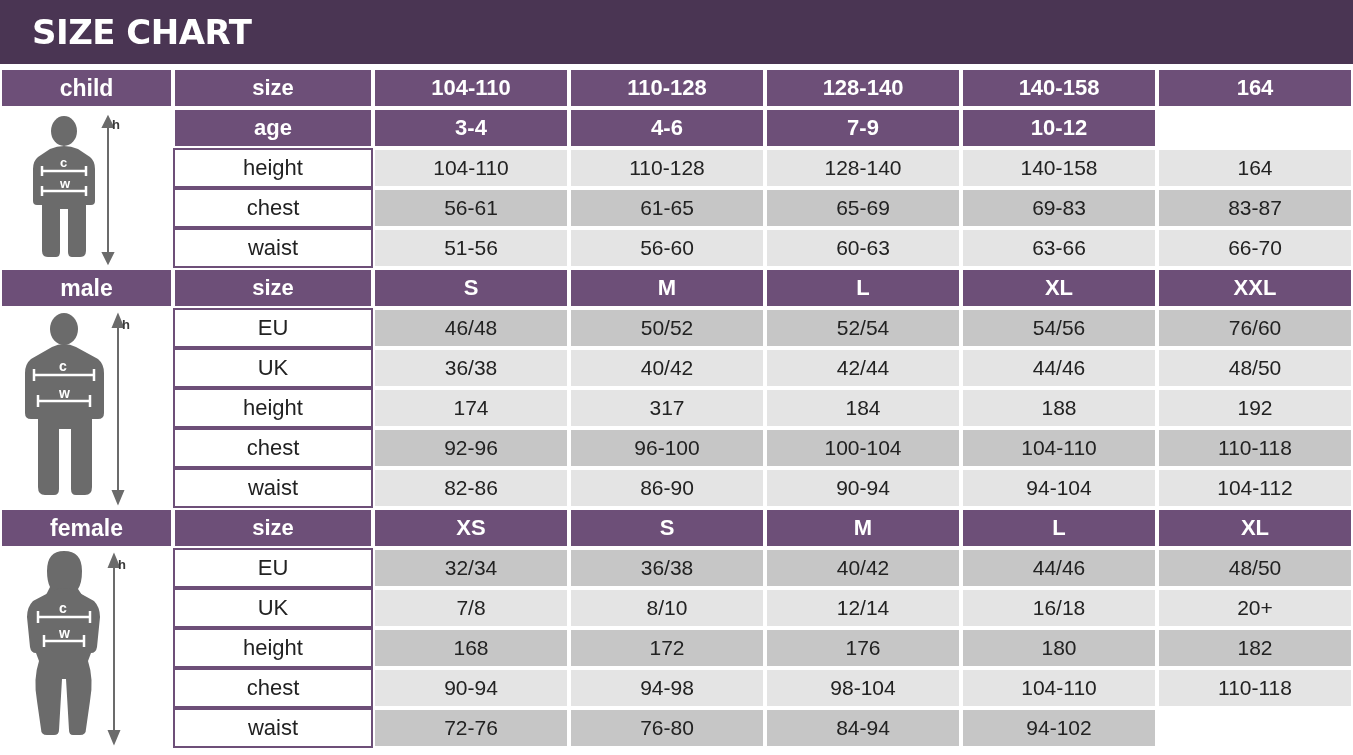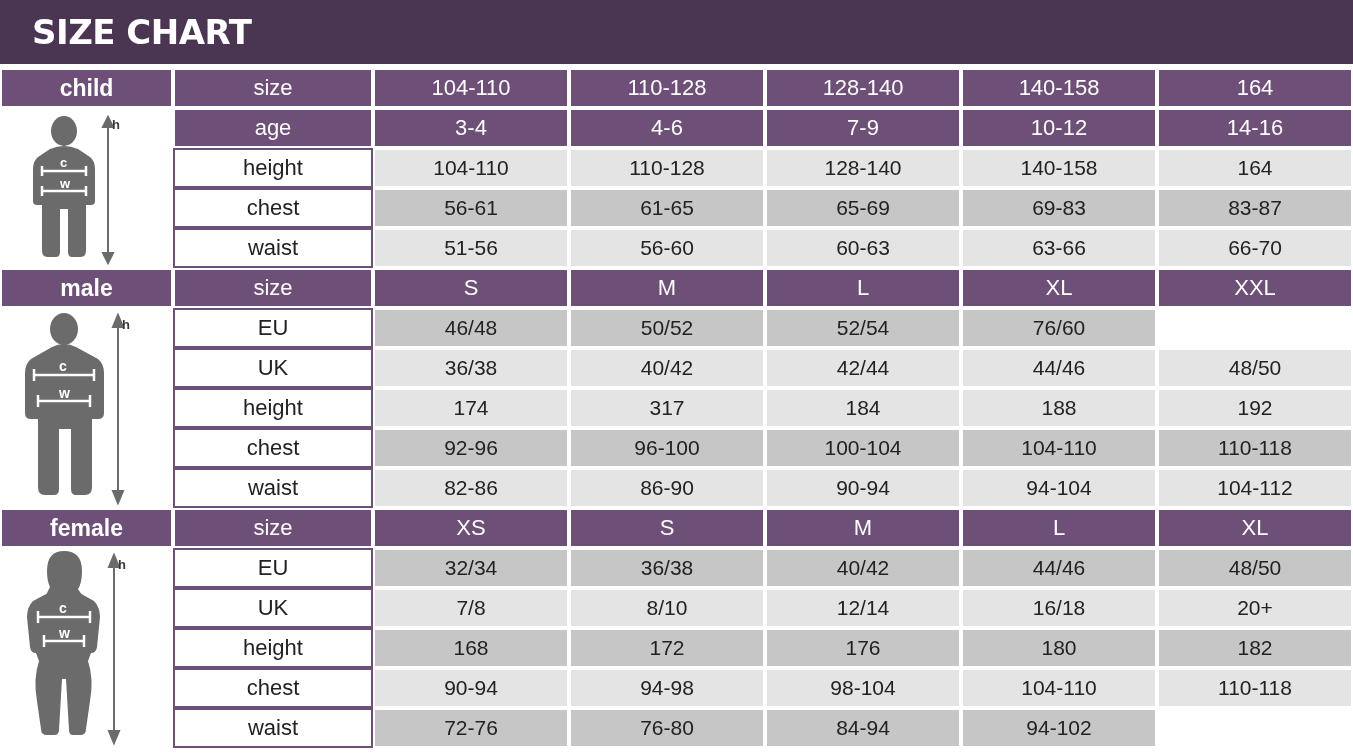--- a/index.html
+++ b/index.html
@@ -83,21 +83,21 @@
 
   .hdr-group {
     background: #6d4f78;
     color: #ffffff;
     font-weight: bold;
     font-size: 23px;
   }
   .hdr-size {
     background: #6d4f78;
     color: #ffffff;
-    font-weight: normal;
+    font-weight: bold;
     font-size: 22px;
   }
   .lbl {
     background: #ffffff;
     color: #222222;
     border: 2px solid #6d4f78;
     font-size: 22px;
   }
   .val-light { background: #e4e4e4; }
   .val-dark  { background: #c6c6c6; }
@@ -196,21 +196,20 @@
           <div class="cell c-val hdr-size">140-158</div>
           <div class="cell c-val hdr-size">164</div>
         </div>
 
         <div class="row">
           <div class="cell c-label hdr-size">age</div>
           <div class="cell c-val hdr-size">3-4</div>
           <div class="cell c-val hdr-size">4-6</div>
           <div class="cell c-val hdr-size">7-9</div>
           <div class="cell c-val hdr-size">10-12</div>
-          <div class="cell c-val hdr-size">14-16</div>
         </div>
 
         <div class="row">
           <div class="cell c-label lbl">height</div>
           <div class="cell c-val val-light">104-110</div>
           <div class="cell c-val val-light">110-128</div>
           <div class="cell c-val val-light">128-140</div>
           <div class="cell c-val val-light">140-158</div>
           <div class="cell c-val val-light">164</div>
         </div>
@@ -273,20 +272,21 @@
           <div class="cell c-val hdr-size">M</div>
           <div class="cell c-val hdr-size">L</div>
           <div class="cell c-val hdr-size">XL</div>
           <div class="cell c-val hdr-size">XXL</div>
         </div>
         <div class="row">
           <div class="cell c-label lbl">EU</div>
           <div class="cell c-val val-dark">46/48</div>
           <div class="cell c-val val-dark">50/52</div>
           <div class="cell c-val val-dark">52/54</div>
+          <div class="cell c-val val-dark">54/56</div>
           <div class="cell c-val val-dark">76/60</div>
         </div>
         <div class="row">
           <div class="cell c-label lbl">UK</div>
           <div class="cell c-val val-light">36/38</div>
           <div class="cell c-val val-light">40/42</div>
           <div class="cell c-val val-light">42/44</div>
           <div class="cell c-val val-light">44/46</div>
           <div class="cell c-val val-light">48/50</div>
         </div>

